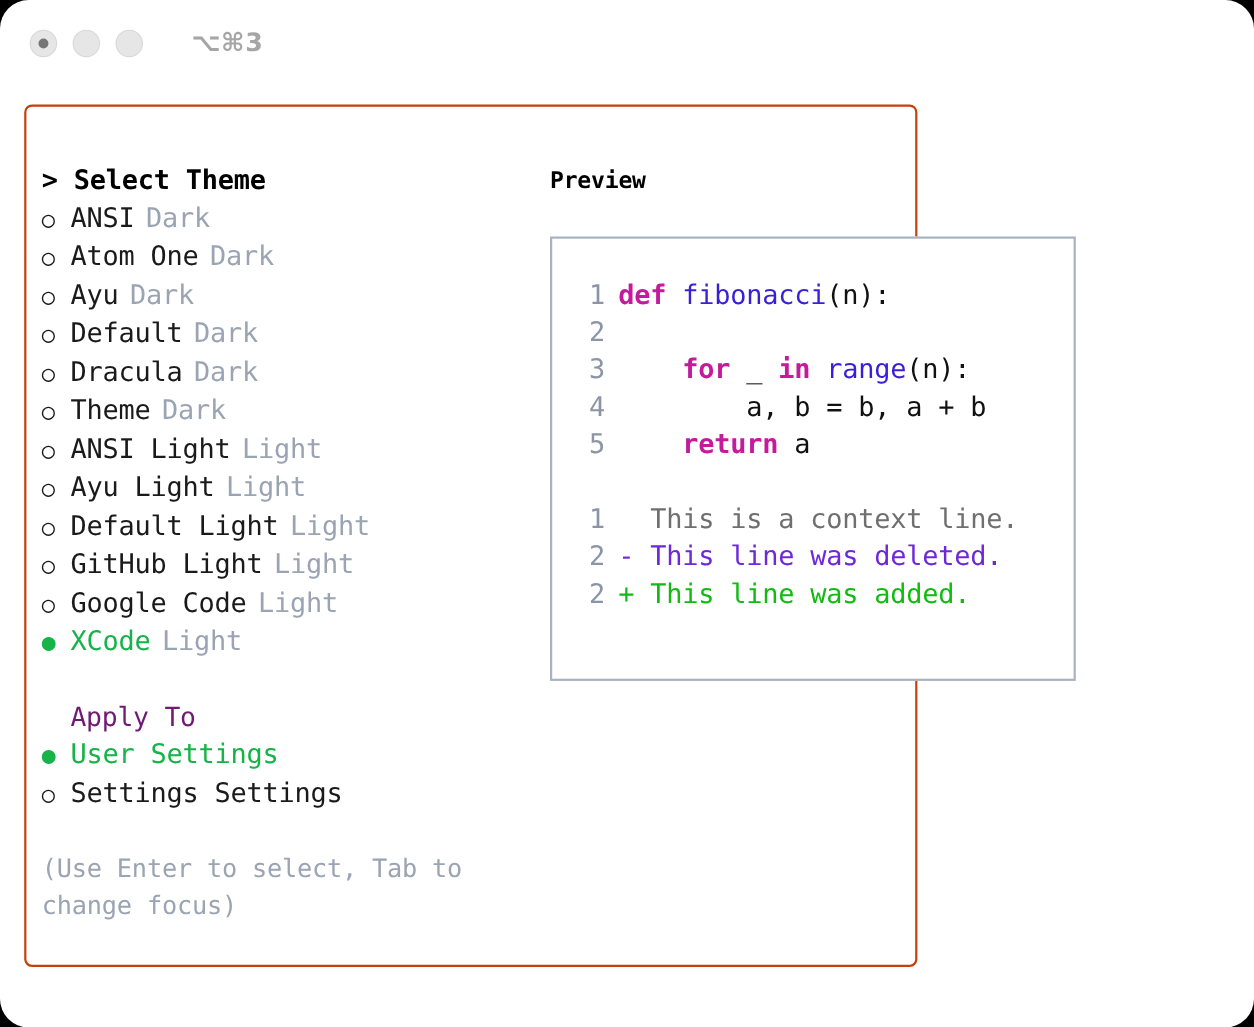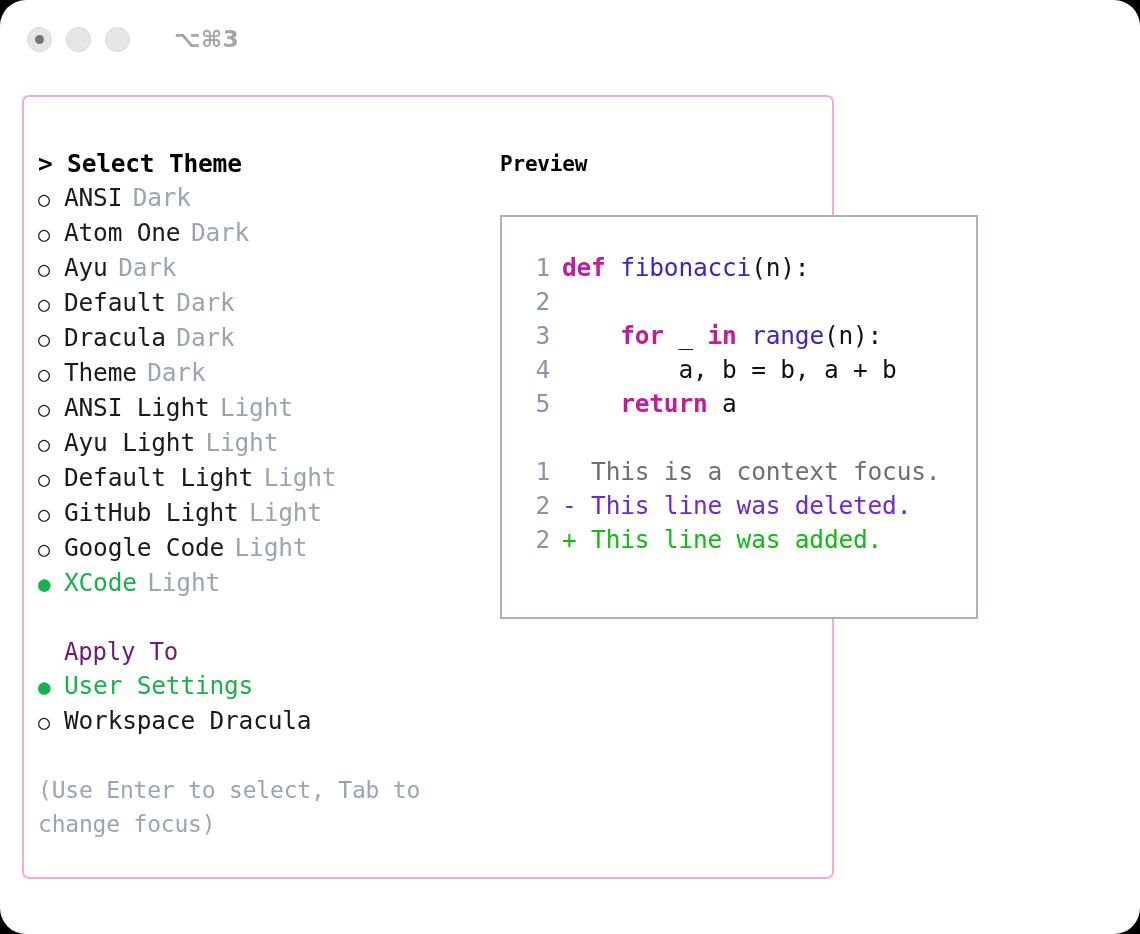--- a/index.html
+++ b/index.html
@@ -65,21 +65,21 @@
     font-family: "DejaVu Sans", "Liberation Sans", sans-serif;
   }
 
   
   #main-panel {
     position: absolute;
     left: 22px;
     top: 95px;
     width: 812px;
     height: 784px;
-    border: 2px solid #f9a8d4;
+    border: 2px solid #c2410c;
     border-radius: 7px;
     box-sizing: border-box;
     background: #ffffff;
   }
 
   
   #theme-column {
     position: absolute;
     left: 14px;
     top: 50px;
@@ -220,40 +220,40 @@
           <div class="opt-row"><span class="bullet">○</span><span class="opt-name">Google Code</span><span class="opt-variant">Light</span></div>
           <div class="opt-row is-selected"><span class="bullet selected">●</span><span class="opt-name">XCode</span><span class="opt-variant">Light</span></div>
         </div>
 
       <div class="spacer-sm"></div>
 
       <div id="apply-to-heading">Apply To</div>
 
       <div id="apply-to-list">
           <div class="opt-row is-selected"><span class="bullet selected">●</span><span class="opt-name">User Settings</span></div>
-          <div class="opt-row"><span class="bullet">○</span><span class="opt-name">Workspace Dracula</span></div>
+          <div class="opt-row"><span class="bullet">○</span><span class="opt-name">Settings Settings</span></div>
         </div>
 
       <div id="hint-block">(Use Enter to select, Tab to change focus)</div>
     </div>
 
     <div id="preview-column">
       <div id="preview-title">Preview</div>
 
       <div id="preview-box">
         <div id="code-block">
             <div class="code-line"><span class="lineno">1</span><span><span class="tok-kw">def </span><span class="tok-fn">fibonacci</span><span class="tok-txt">(n):</span></span></div>
             <div class="code-line"><span class="lineno">2</span></div>
             <div class="code-line"><span class="lineno">3</span><span><span class="tok-txt">    </span><span class="tok-kw">for</span><span class="tok-txt"> _ </span><span class="tok-kw">in</span><span class="tok-txt"> </span><span class="tok-fn">range</span><span class="tok-txt">(n):</span></span></div>
             <div class="code-line"><span class="lineno">4</span><span><span class="tok-txt">        a, b = b, a + b</span></span></div>
             <div class="code-line"><span class="lineno">5</span><span><span class="tok-txt">    </span><span class="tok-kw">return</span><span class="tok-txt"> a</span></span></div>
           </div>
         <div class="code-blank"></div>
         <div id="diff-block">
-            <div class="code-line"><span class="lineno">1</span><span class="diff-ctx">  This is a context focus.</span></div>
+            <div class="code-line"><span class="lineno">1</span><span class="diff-ctx">  This is a context line.</span></div>
             <div class="code-line"><span class="lineno">2</span><span class="diff-del">- This line was deleted.</span></div>
             <div class="code-line"><span class="lineno">2</span><span class="diff-add">+ This line was added.</span></div>
           </div>
       </div>
     </div>
 
   </div>
 </div>
 
 </body></html>

